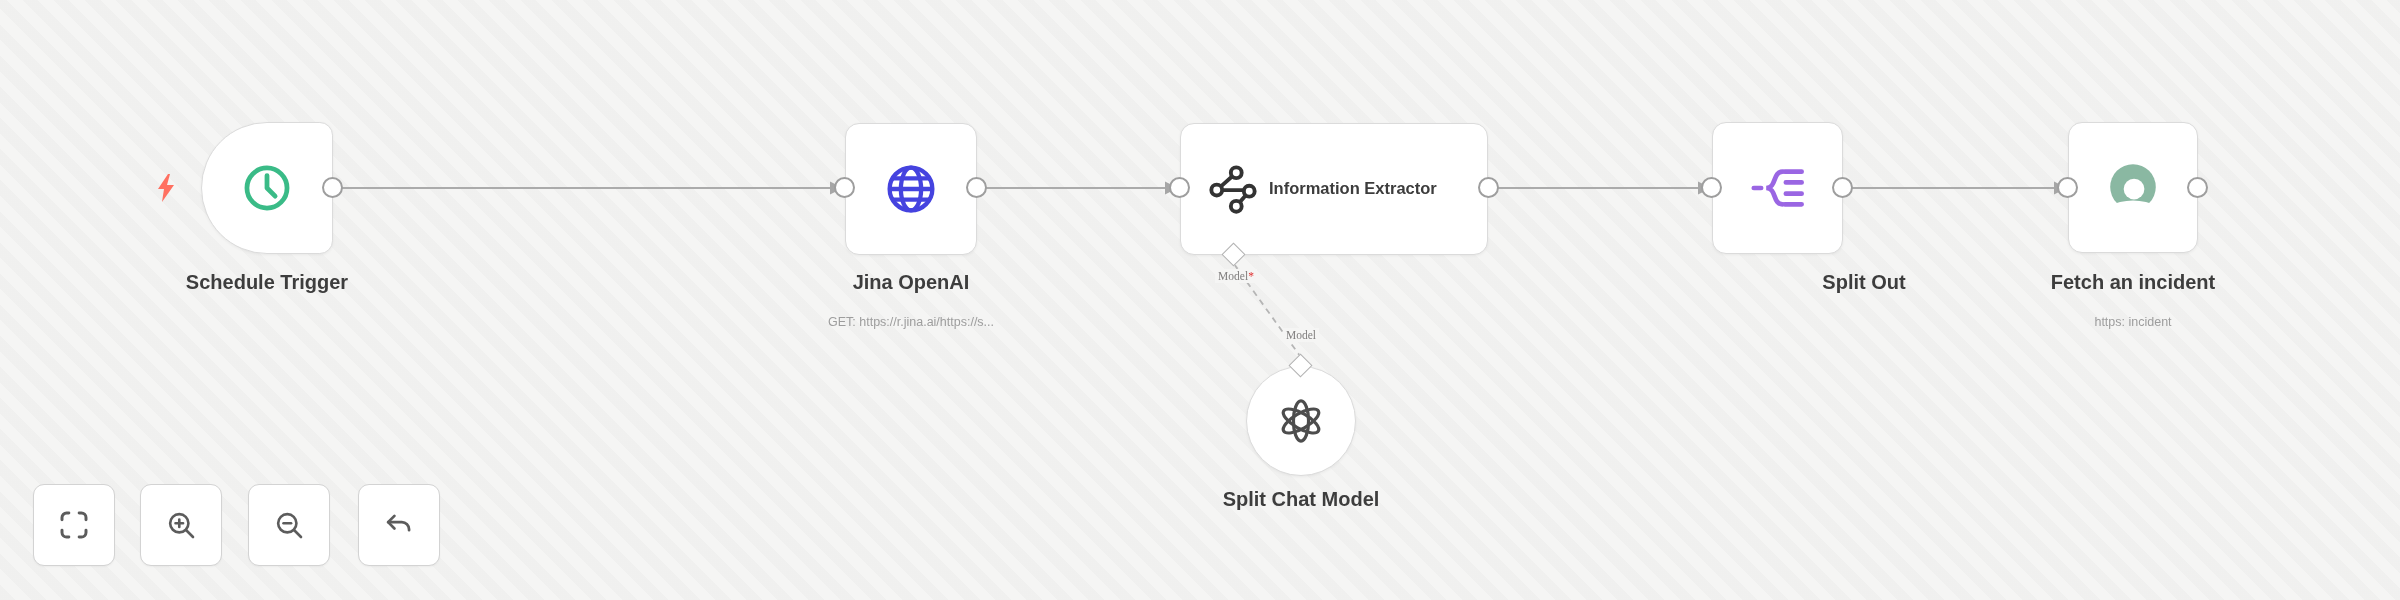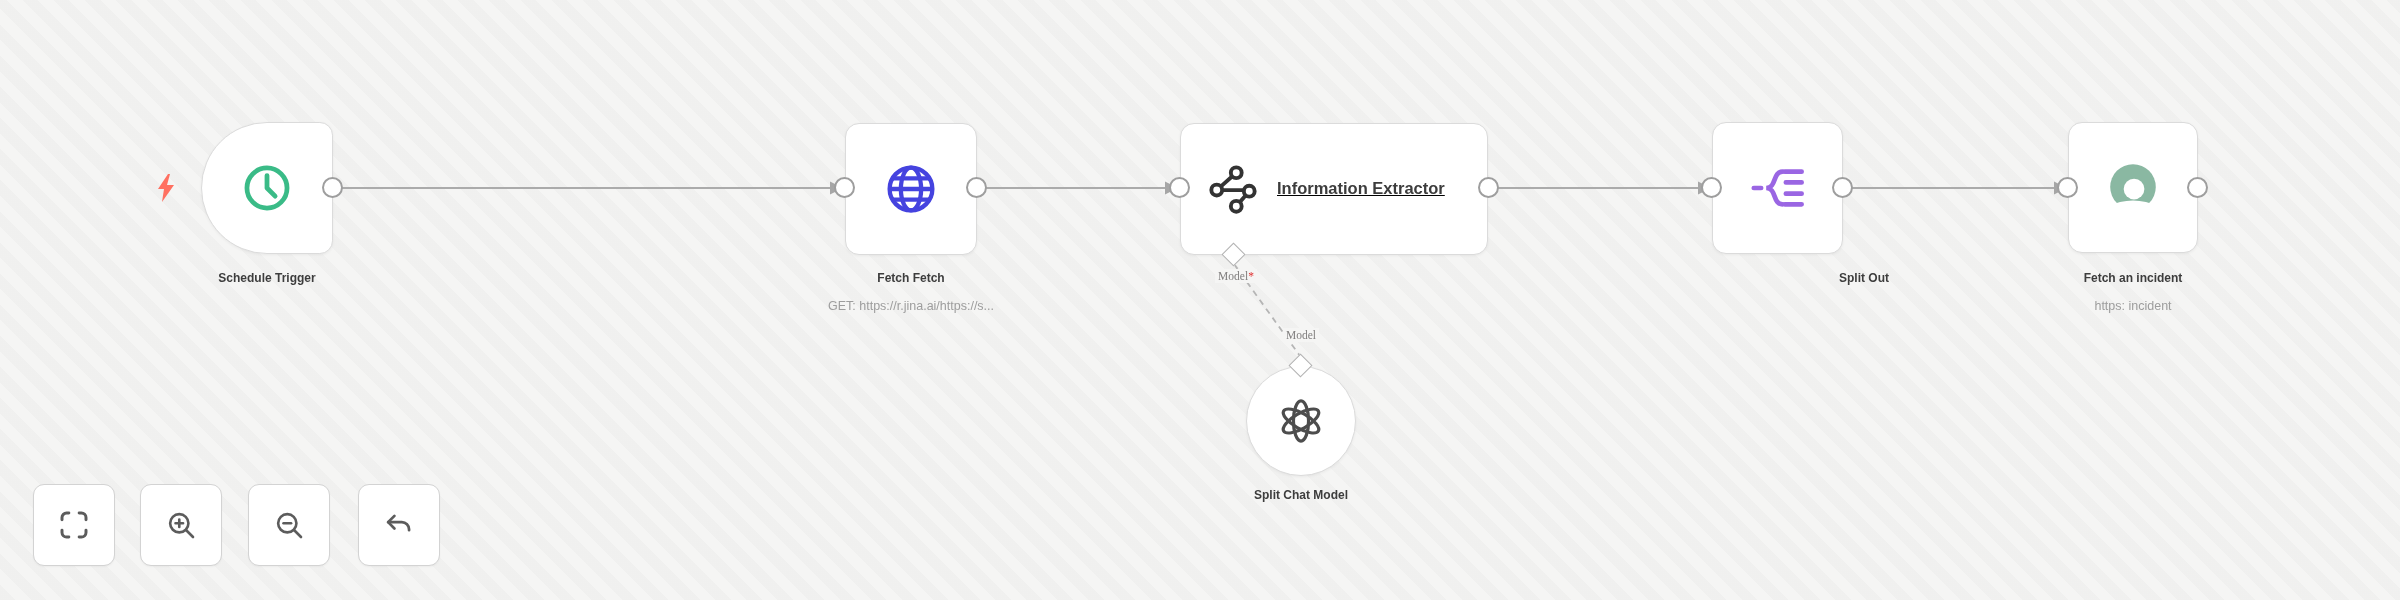--- a/index.html
+++ b/index.html
@@ -28,46 +28,46 @@
     background: #ffffff;
     border: 1.6px solid #dbdbdb;
     border-radius: 14px;
     box-shadow: 0 1px 3px rgba(0,0,0,0.05);
     display: flex; align-items: center; justify-content: center;
     z-index: 2; box-sizing: border-box;
     cursor: pointer;
   }
   .node.trigger { border-radius: 70px 14px 14px 70px; }
   .node.round { border-radius: 50%; }
-  .node.wide { justify-content: flex-start; padding-left: 26px; gap: 18px; text-decoration: underline; }
+  .node.wide { justify-content: flex-start; padding-left: 26px; gap: 10px; }
   .node-inline-title {
     font-size: 16.5px; font-weight: 700; color: #3c3c3c;
     line-height: 1.45; width: 170px; text-align: left;
   }
   .port {
     position: absolute; width: 17px; height: 17px;
     background: #ffffff; border: 2.5px solid #9e9e9e;
     border-radius: 50%; z-index: 4; box-sizing: content-box;
     cursor: pointer;
   }
   .diamond {
     position: absolute; width: 15px; height: 15px;
     background: #ffffff; border: 1.8px solid #b3b3b3;
     transform: rotate(45deg); z-index: 4;
     cursor: pointer;
   }
   .nlabel {
     position: absolute; transform: translateX(-50%);
-    font-size: 12px; font-weight: 700; color: #3d3d3d;
+    font-size: 20px; font-weight: 700; color: #3d3d3d;
     white-space: nowrap; z-index: 2; text-align: center;
   }
   .nsub {
     position: absolute; transform: translateX(-50%);
     font-size: 12.5px; font-weight: 400; color: #9d9d9d;
-    white-space: nowrap; z-index: 2; text-align: right;
+    white-space: nowrap; z-index: 2; text-align: right; margin-top: 16px;
   }
   .portlabel {
     position: absolute; transform: translateX(-50%);
     font-size: 11.5px; color: #7f7d7d; white-space: nowrap;
     background: #f5f5f4; padding: 1px 3px; z-index: 3; font-family: Liberation Serif, serif;
   }
   .portlabel .req { color: #e03131; }
   .bolt { position: absolute; z-index: 2; }
 
   .toolbar { position: absolute; left: 0; top: 0; z-index: 5; }
@@ -122,21 +122,21 @@
     <svg width="54" height="54" viewBox="0 0 48 48">
       <g fill="none" stroke="#4543df" stroke-width="3.8">
         <circle cx="24" cy="24" r="19"></circle>
         <ellipse cx="24" cy="24" rx="9" ry="19"></ellipse>
         <path d="M5.5 24 H42.5 M8 14.5 H40 M8 33.5 H40"></path>
       </g>
     </svg>
   </div>
   <div class="port" style="left:834px;top:177px"></div>
   <div class="port" style="left:966px;top:177px"></div>
-  <div class="nlabel" style="left:911px;top:271px">Fetch Fetch</div>
+  <div class="nlabel" style="left:911px;top:271px">Jina OpenAI</div>
   <div class="nsub" style="left:911px;top:299px">GET: https://r.jina.ai/https://s...</div>
 
   <div class="node wide" style="left:1180px;top:123px;width:308px;height:132px">
     <svg width="52" height="50" viewBox="0 0 48 46">
       <g stroke="#333333" stroke-width="3.6">
         <path d="M9 24 L27 8 M9 24 H39 M39 25 L27 39" fill="none"></path>
         <circle cx="27" cy="8" r="5" fill="#ffffff"></circle>
         <circle cx="9" cy="24" r="5" fill="#ffffff"></circle>
         <circle cx="39" cy="25" r="5" fill="#ffffff"></circle>
         <circle cx="27" cy="39" r="5" fill="#ffffff"></circle>

